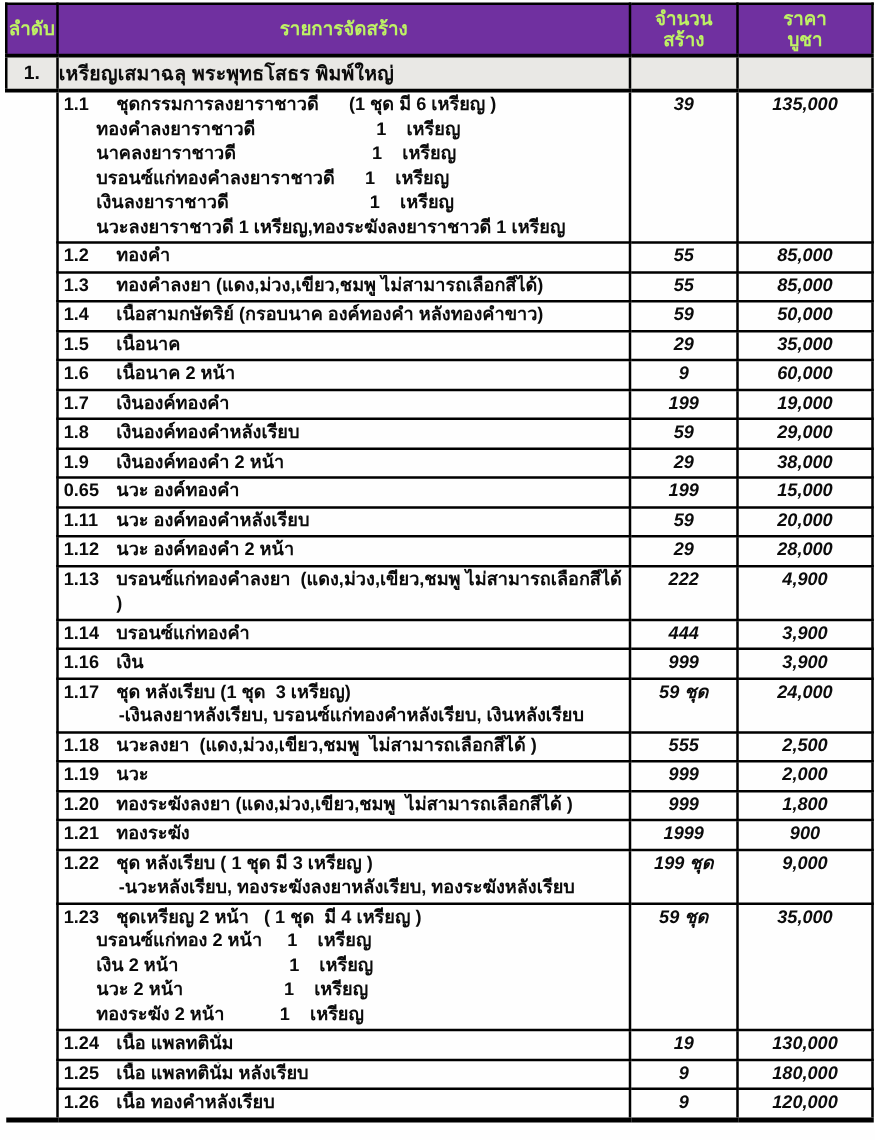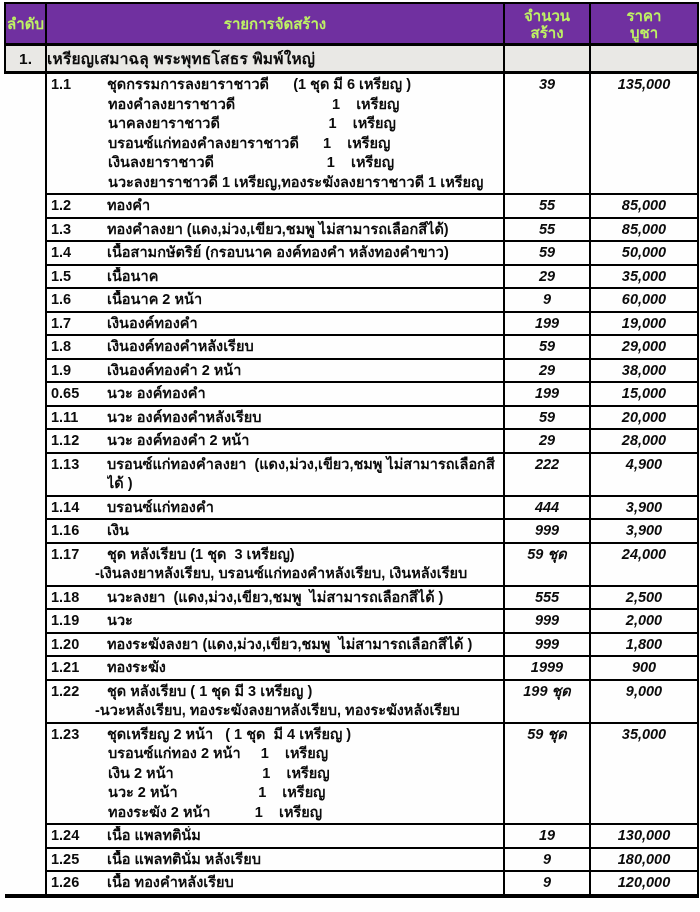--- a/index.html
+++ b/index.html
@@ -58,24 +58,24 @@
     line-height: 19.5px;
     padding: 1px 0;
   }
   tbody td.no-cell {
     border: none;
     background: #fefefe;
   }
   tbody tr:last-child td { border-bottom: 4px solid #000; }
   tbody tr:last-child td.no-cell { border-bottom: 4px solid #000; }
 
-  .main-line { display: flex; gap: 14px; }
+  .main-line { display: flex; }
   .row-num  { flex: none; width: 42px; padding-left: 4px; white-space: pre; }
   .row-text { flex: 1; white-space: pre-wrap; overflow: hidden; }
-  .subline  { padding-left: 61px; white-space: pre-wrap; }
+  .subline  { padding-left: 30px; white-space: pre-wrap; }
   .subline.dash { padding-left: 48px; }
 
   td.qty-cell, td.price-cell { text-align: center; white-space: pre; font-style: italic; }
 </style>
 </head>
 <body>
 
 <div class="page">
   <table class="price-table">
     <colgroup>

